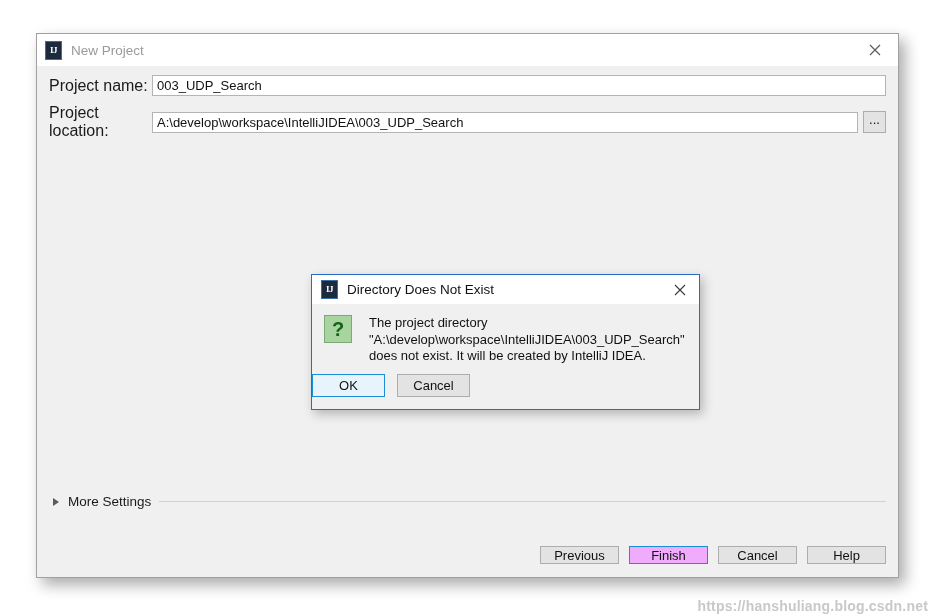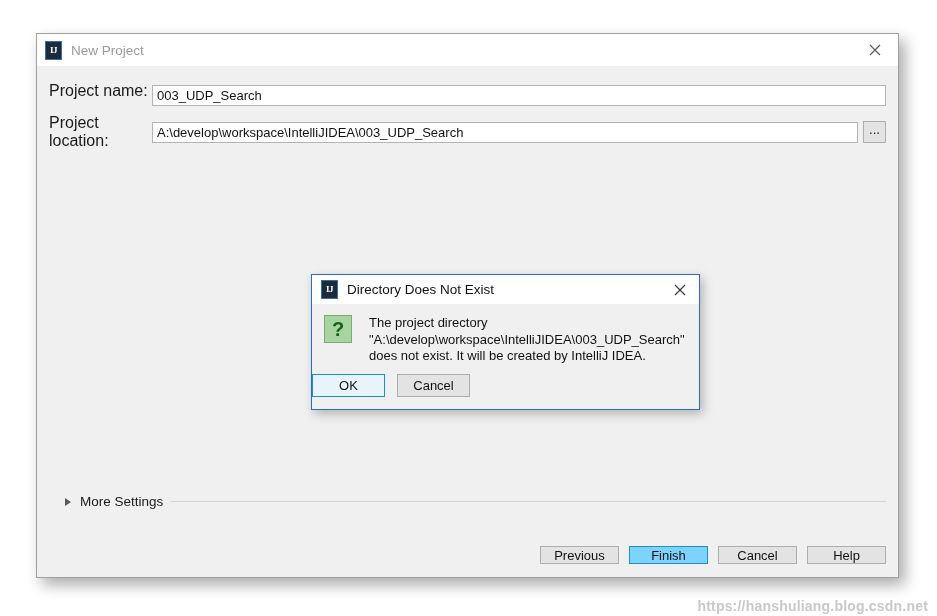--- a/index.html
+++ b/index.html
@@ -98,21 +98,21 @@
     box-sizing: border-box;
     font-size: 13px;
     color: #111111;
     padding: 0 4px;
     display: flex;
     align-items: center;
     white-space: nowrap;
     overflow: hidden;
     font-family: "Liberation Sans", sans-serif;
   }
-  #project-name-input { flex: 1 1 auto; margin-top: 10px; }
+  #project-name-input { flex: 1 1 auto; }
   #project-location-input { flex: 1 1 auto; }
 
   #browse-button {
     width: 23px;
     height: 22px;
     margin-left: 5px;
     background: #e3e3e3;
     border: 1px solid #adadad;
     box-sizing: border-box;
     display: flex;
@@ -122,21 +122,21 @@
     color: #111111;
     line-height: 8px;
     padding-bottom: 5px;
     cursor: pointer;
     flex: 0 0 auto;
   }
 
   
   #more-settings-row {
     position: absolute;
-    left: 28px;
+    left: 16px;
     right: 12px;
     bottom: 68px;
     display: flex;
     align-items: center;
     gap: 8px;
   }
   #more-settings-toggle {
     display: flex;
     align-items: center;
     gap: 9px;
@@ -175,21 +175,21 @@
     box-sizing: border-box;
     font-size: 13px;
     color: #111111;
     display: flex;
     align-items: center;
     justify-content: center;
     cursor: pointer;
     font-family: "Liberation Sans", sans-serif;
   }
   .btn.default {
-    background: #7dd3fc;
+    background: #f0abfc;
     border: 1px solid #1a8fd8;
   }
 
   
   #dialog {
     position: absolute;
     left: 274px;
     top: 240px;
     width: 389px;
     height: 136px;

